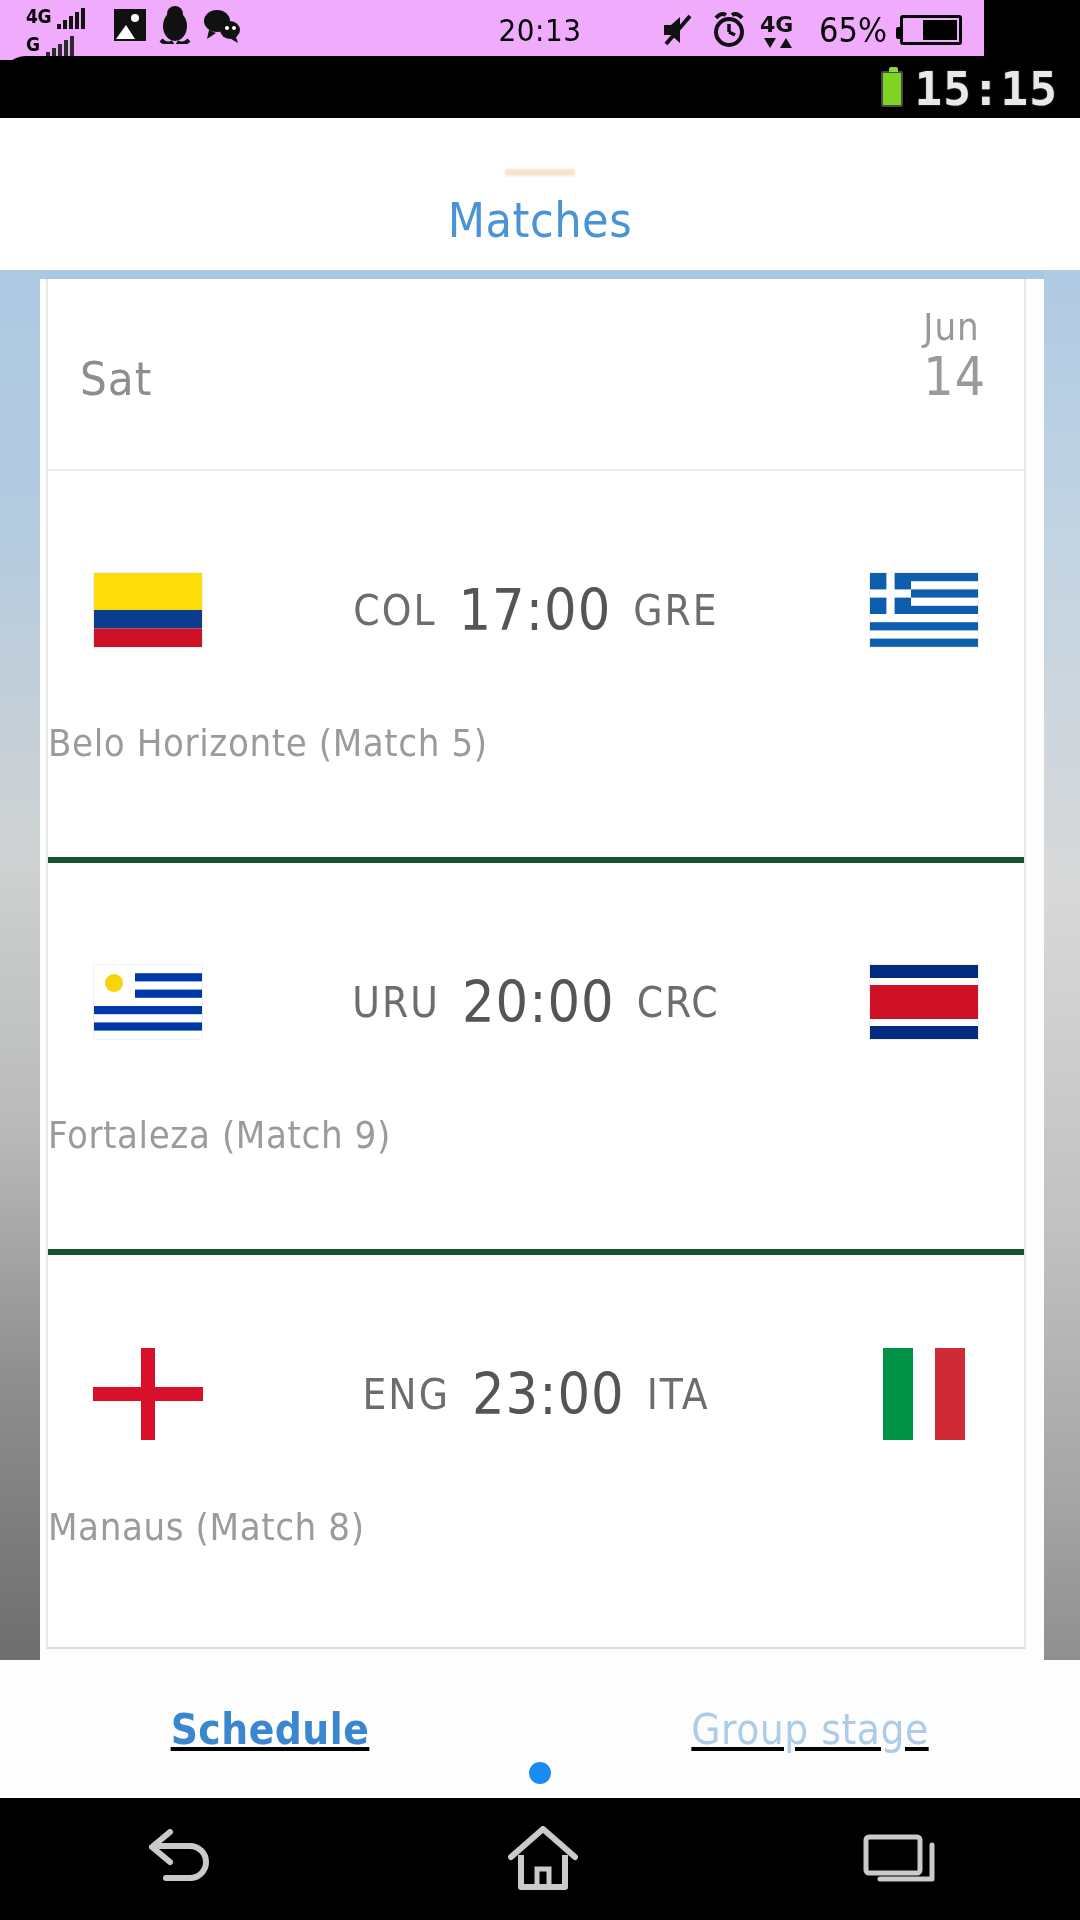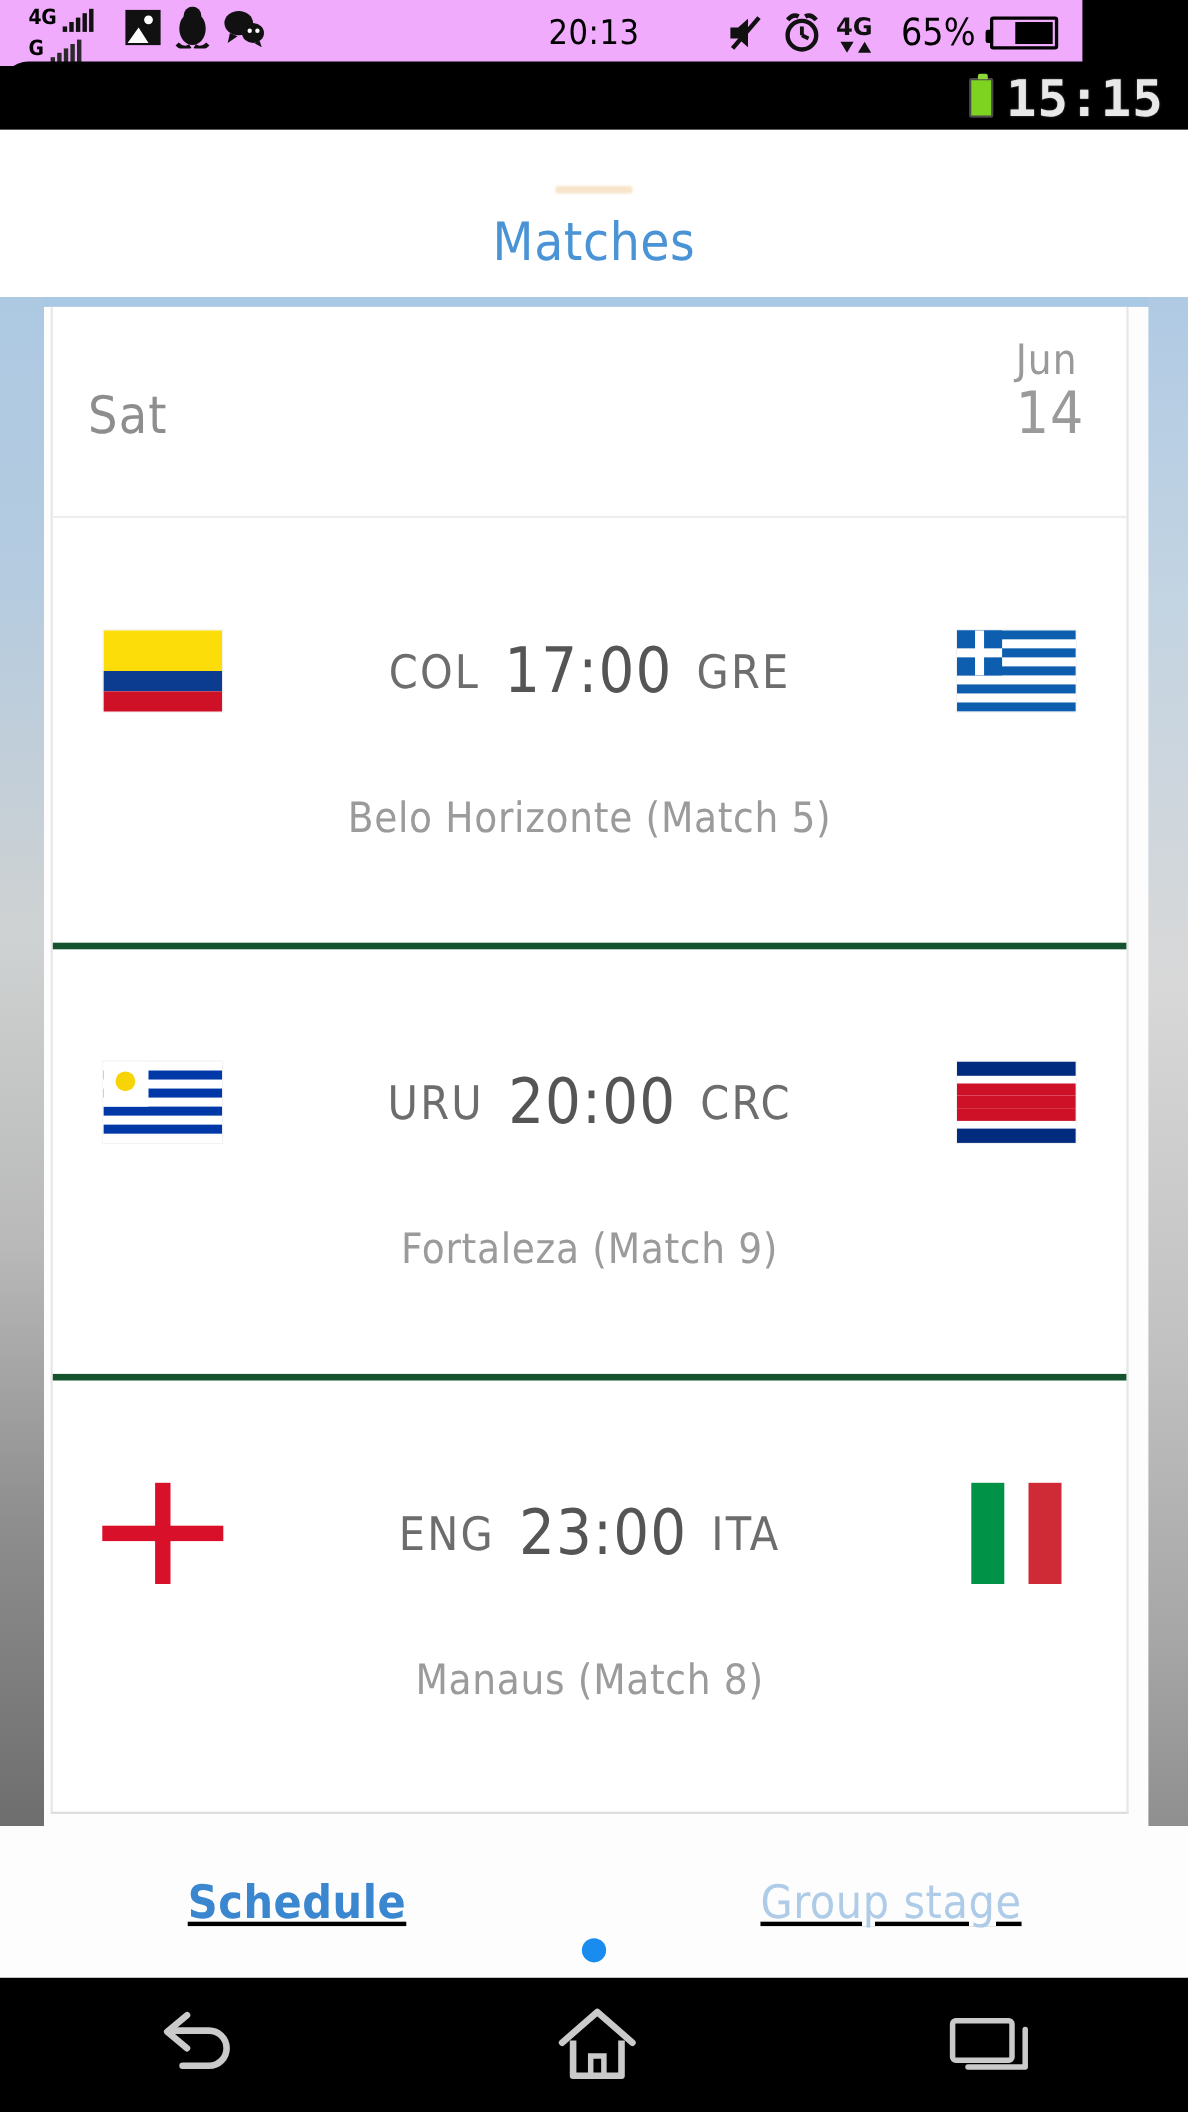--- a/index.html
+++ b/index.html
@@ -149,21 +149,21 @@
   }
   .center {
     flex:1; display:flex; align-items:center; justify-content:center; gap:22px;
   }
   .abbr { font-size:42px; color:#6d6d6d; letter-spacing:2px; }
   .ktime {
     font-size:57px; color:#555; letter-spacing:1px;
     font-family:"DejaVu Sans Condensed","Liberation Sans",sans-serif;
   }
   .venue {
-    position:absolute; top:250px; left:0; right:0; text-align:center;
+    position:absolute; top:250px; left:0; right:0; 
     font-size:38px; color:#9b9b9b; letter-spacing:.6px;
   }
 
   
   .flag { width:108px; height:74px; display:block; box-shadow:0 0 0 1px rgba(0,0,0,.05); }
   .flag-eng { width:110px; height:92px; position:relative; }
   .flag-eng .vbar { position:absolute; left:48px; top:0; width:14px; height:92px; background:#d8102a; }
   .flag-eng .hbar { position:absolute; top:39px; left:0; width:110px; height:14px; background:#d8102a; }
   .flag-ita { width:110px; height:92px; display:flex; gap:22px; justify-content:center; }
   .flag-ita span { width:30px; height:92px; display:block; }

